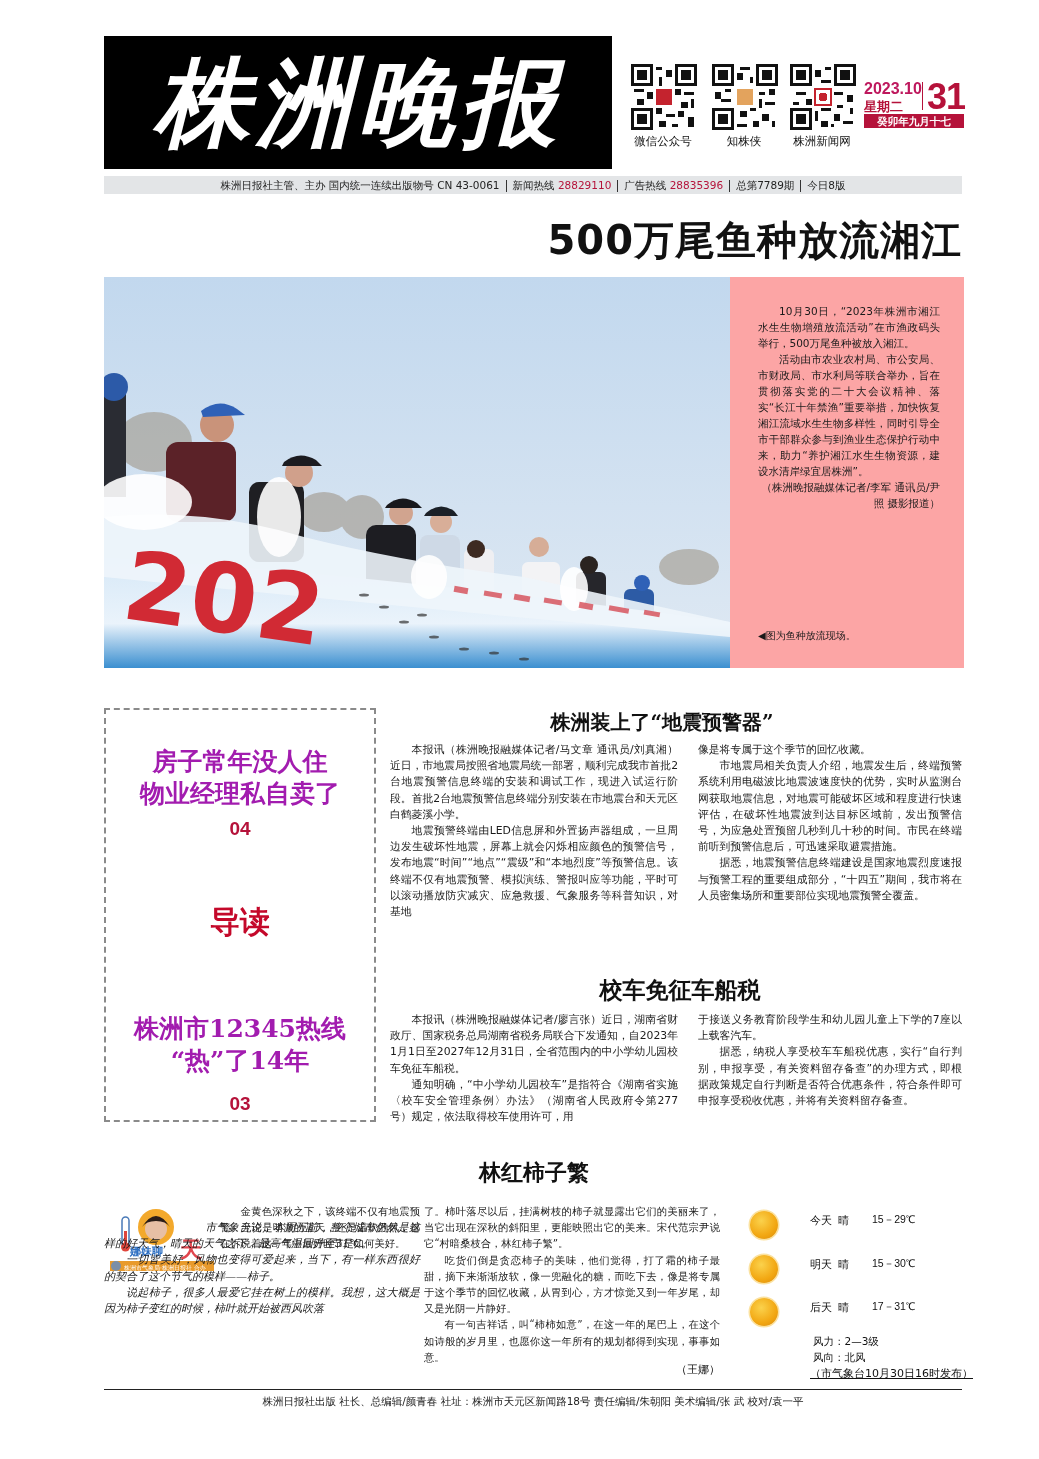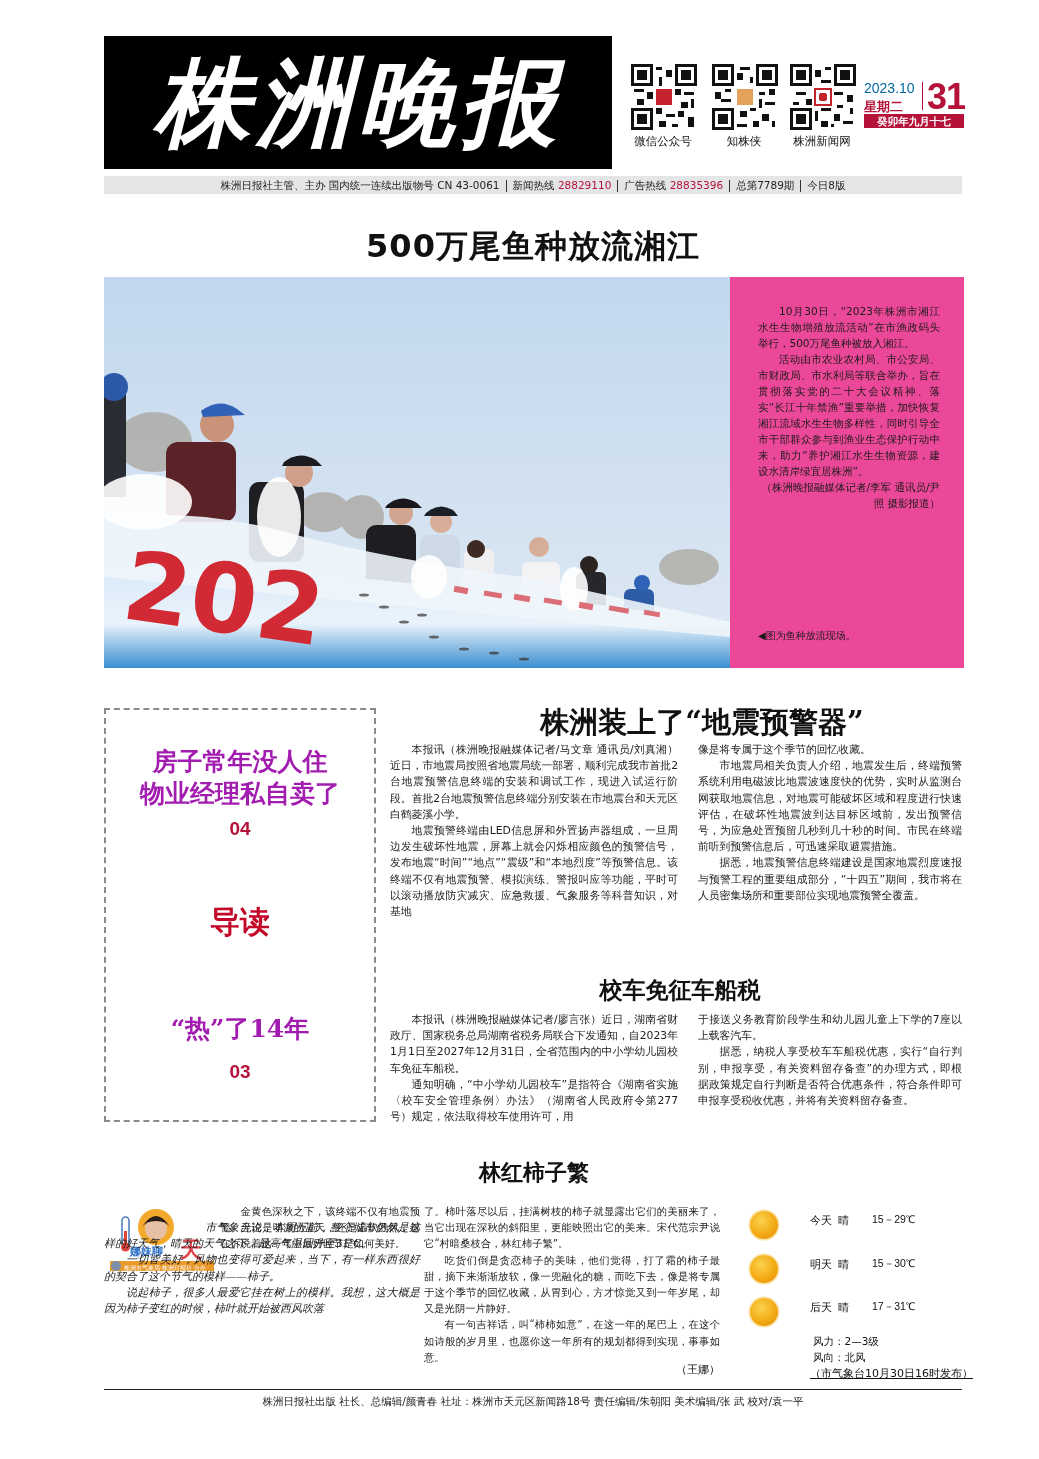--- a/index.html
+++ b/index.html
@@ -10,35 +10,35 @@
   
   .masthead { left: 104px; top: 36px; width: 508px; height: 133px; background: #000000; display: flex; align-items: center; justify-content: center; }
   .masthead-title { color: #fff; font-family: "DejaVu Serif", serif; font-weight: bold; font-size: 96px; letter-spacing: 6px; font-style: italic; line-height: 1; }
 
   .qr-group { top: 63px; width: 66px; text-align: center; }
   .qr { width: 66px; height: 66px; background: #fff; position: relative; border: 1px solid #fff; }
   .qr svg { width: 66px; height: 66px; display: block; }
   .qr-label { font-size: 11.5px; margin-top: 5px; color: #111; white-space: nowrap; text-align: center; width: 90px; margin-left: -12px; }
 
   .date-block { left: 864px; top: 80px; width: 100px; height: 48px; }
-  .date-ym { position: absolute; left: 0; top: 0; color: #0369a1; font-weight: normal; font-size: 14px; font-family: "Liberation Sans", sans-serif; }
+  .date-ym { position: absolute; left: 0; top: 0; color: #be185d; font-weight: bold; font-size: 16px; font-family: "Liberation Sans", sans-serif; }
   .date-wd { position: absolute; left: 0; top: 18px; color: #b5123a; font-weight: bold; font-size: 13px; }
   .date-sep { position: absolute; left: 58px; top: 2px; width: 1px; height: 28px; background: #b5123a; }
   .date-day { position: absolute; left: 63px; top: -4px; color: #b5123a; font-weight: bold; font-size: 36px; font-family: "Liberation Sans", sans-serif; letter-spacing: -1px; }
   .date-lunar { position: absolute; left: 0; top: 34px; width: 100px; height: 14px; background: #b5123a; color: #fff; font-size: 10.5px; text-align: center; line-height: 14px; font-weight: bold; }
 
   .infobar { left: 104px; top: 176px; width: 858px; height: 18px; background: #e3e5e7; font-size: 10.5px; line-height: 18px; text-align: center; color: #222; white-space: nowrap; }
   .infobar .hot { color: #b5123a; }
   .infobar .sep { display: inline-block; width: 1px; height: 12px; background: #333; vertical-align: middle; margin: 0 6px; }
 
-  .headline { left: 104px; top: 219px; width: 858px; text-align: center; font-size: 32px; font-weight: bold; letter-spacing: 1px; line-height: 54px; font-family: "DejaVu Sans", sans-serif; }
+  .headline { left: 104px; top: 213px; width: 858px; text-align: right; font-size: 40px; font-weight: bold; letter-spacing: 1px; line-height: 54px; font-family: "DejaVu Sans", sans-serif; }
 
   
   .photo { left: 104px; top: 277px; width: 626px; height: 391px; overflow: hidden; background: linear-gradient(#c7dcef 0%, #d6e4f1 55%, #e6eef6 100%); }
-  .side-panel { left: 730px; top: 277px; width: 234px; height: 391px; background: #ec4899; }
+  .side-panel { left: 730px; top: 277px; width: 234px; height: 391px; background: #fca5a5; }
   .side-text { position: absolute; left: 28px; top: 26px; width: 182px; font-size: 10.5px; line-height: 16px; text-align: justify; color: #1a1a1a; }
   .side-text p { text-indent: 2em; }
   .side-credit { text-align: right; }
   .side-caption { position: absolute; left: 28px; top: 352px; font-size: 10px; color: #1a1a1a; }
 
   
   .guide { left: 104px; top: 708px; width: 272px; height: 414px; border: 2px dashed #8a8a8a; text-align: center; }
   .guide-h { font-family: "DejaVu Serif", serif; font-weight: bold; font-size: 25px; line-height: 32px; color: #a21caf; }
   .guide-pg { color: #b5123a; font-weight: bold; font-size: 19px; font-family: "Liberation Sans", sans-serif; }
   .guide-title { color: #c4082a; font-weight: bold; font-size: 30px; }
@@ -295,26 +295,27 @@
 </div>
 
 <div class="abs guide">
   <div style="margin-top:36px;">
     <div class="guide-h">房子常年没人住</div>
     <div class="guide-h">物业经理私自卖了</div>
     <div class="guide-pg" style="margin-top:8px;">04</div>
   </div>
   <div class="guide-title" style="margin-top:62px;">导读</div>
   <div style="margin-top:70px;">
+    <div class="guide-h">株洲市12345热线</div>
     <div class="guide-h">“热”了14年</div>
     <div class="guide-pg" style="margin-top:16px;">03</div>
   </div>
 </div>
 
-<div class="abs art-title" style="left:412px; top:702px; width:580px; font-size:29px; line-height:40px;">株洲装上了“地震预警器”</div>
+<div class="abs art-title" style="left:372px; top:702px; width:580px; font-size:20px; line-height:40px;">株洲装上了“地震预警器”</div>
 <div class="abs art-body" style="left:390px; top:742px; width:288px;">
   <p>本报讯（株洲晚报融媒体记者/马文章  通讯员/刘真湘）  近日，市地震局按照省地震局统一部署，顺利完成我市首批2台地震预警信息终端的安装和调试工作，现进入试运行阶段。首批2台地震预警信息终端分别安装在市地震台和天元区白鹤菱溪小学。</p>
   <p>地震预警终端由LED信息屏和外置扬声器组成，一旦周边发生破坏性地震，屏幕上就会闪烁相应颜色的预警信号，发布地震“时间”“地点”“震级”和“本地烈度”等预警信息。该终端不仅有地震预警、模拟演练、警报叫应等功能，平时可以滚动播放防灾减灾、应急救援、气象服务等科普知识，对基地</p>
 </div>
 <div class="abs art-body" style="left:698px; top:742px; width:264px;">
   <p class="cont">像是将专属于这个季节的回忆收藏。</p>
   <p>市地震局相关负责人介绍，地震发生后，终端预警系统利用电磁波比地震波速度快的优势，实时从监测台网获取地震信息，对地震可能破坏区域和程度进行快速评估，在破坏性地震波到达目标区域前，发出预警信号，为应急处置预留几秒到几十秒的时间。市民在终端前听到预警信息后，可迅速采取避震措施。</p>
   <p>据悉，地震预警信息终端建设是国家地震烈度速报与预警工程的重要组成部分，“十四五”期间，我市将在人员密集场所和重要部位实现地震预警全覆盖。</p>
 </div>
 

